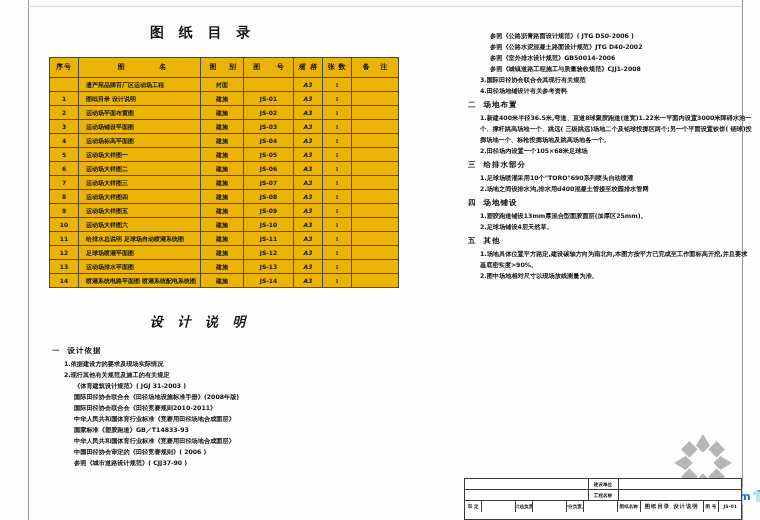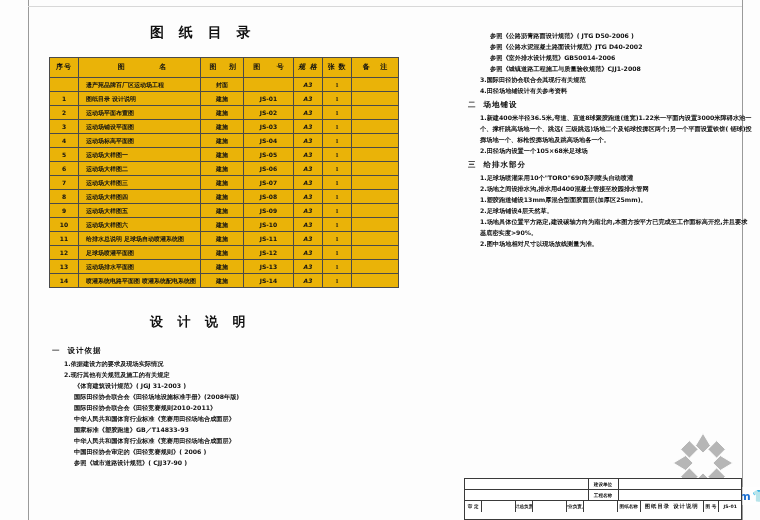--- a/index.html
+++ b/index.html
@@ -47,20 +47,21 @@
     color: #111;
   }
   #catalog-title {
     left: 150px; top: 24px;
     font-size: 14px;
     text-align: center;
   }
   #design-title {
     left: 150px; top: 313px;
     font-size: 13px;
+    font-style: italic;
   }
 
   
   #catalog-table-wrap {
     position: absolute;
     left: 49px; top: 57px;
     width: 309px;
   }
   table.catalog {
     border-collapse: collapse;
@@ -392,28 +393,30 @@
   <div class="notes" id="notes-right">
     <div id="notes-right-basis">
         <div class="lvl2">参照《公路沥青路面设计规范》( JTG  D50-2006 )</div>
         <div class="lvl2">参照《公路水泥混凝土路面设计规范》JTG  D40-2002</div>
         <div class="lvl2">参照《室外排水设计规范》GB50014-2006</div>
         <div class="lvl2">参照《城镇道路工程施工与质量验收规范》CJJ1-2008</div>
         <div class="lvl1">3.国际田径协会联合会其现行有关规范</div>
         <div class="lvl1">4.田径场地铺设计有关参考资料</div>
       </div>
     <div id="notes-right-sections">
-        <div class="sec-head"><span class="numeral">二</span><span>场地铺设</span></div>
+        <div class="sec-head"><span class="numeral">二</span><span>场地布置</span></div>
         <div class="lvl1 wrapline">1.新建400米半径36.5米,弯道、直道8球聚胶跑道(道宽)1.22米一平面内设置3000米障碍水池一个、撑杆跳高场地一个、跳远( 三级跳远)场地二个及铅球投掷区两个;另一个平面设置铁饼( 链球)投掷场地一个、标枪投掷场地及跳高场地各一个。</div>
         <div class="lvl1 wrapline">2.田径场内设置一个105×68米足球场</div>
         <div class="sec-head"><span class="numeral">三</span><span>给排水部分</span></div>
         <div class="lvl1 wrapline">1.足球场喷灌采用10个"TORO"690系列喷头自动喷灌</div>
         <div class="lvl1 wrapline">2.场地之间设排水沟,排水用d400混凝土管接至校园排水管网</div>
+        <div class="sec-head"><span class="numeral">四</span><span>场地铺设</span></div>
         <div class="lvl1 wrapline">1.塑胶跑道铺设13mm厚混合型面胶面层(加厚区25mm)。</div>
         <div class="lvl1 wrapline">2.足球场铺设4层天然草。</div>
+        <div class="sec-head"><span class="numeral">五</span><span>其他</span></div>
         <div class="lvl1 wrapline">1.场地具体位置平方路定,建设碳轴方向为南北向,本图方按平方已完成至工作面标高开挖,并且要求基底密实度&gt;90%。</div>
         <div class="lvl1 wrapline">2.图中场地相对尺寸以现场放线测量为准。</div>
       </div>
   </div>
 
   <svg id="watermark" viewBox="0 0 100 100">
     <g fill="#9c9c9c" stroke="#ffffff" stroke-width="1.5">
       <polygon points="50,2 62,22 50,34 38,22"></polygon>
       <polygon points="98,50 78,62 66,50 78,38"></polygon>
       <polygon points="50,98 38,78 50,66 62,78"></polygon>

